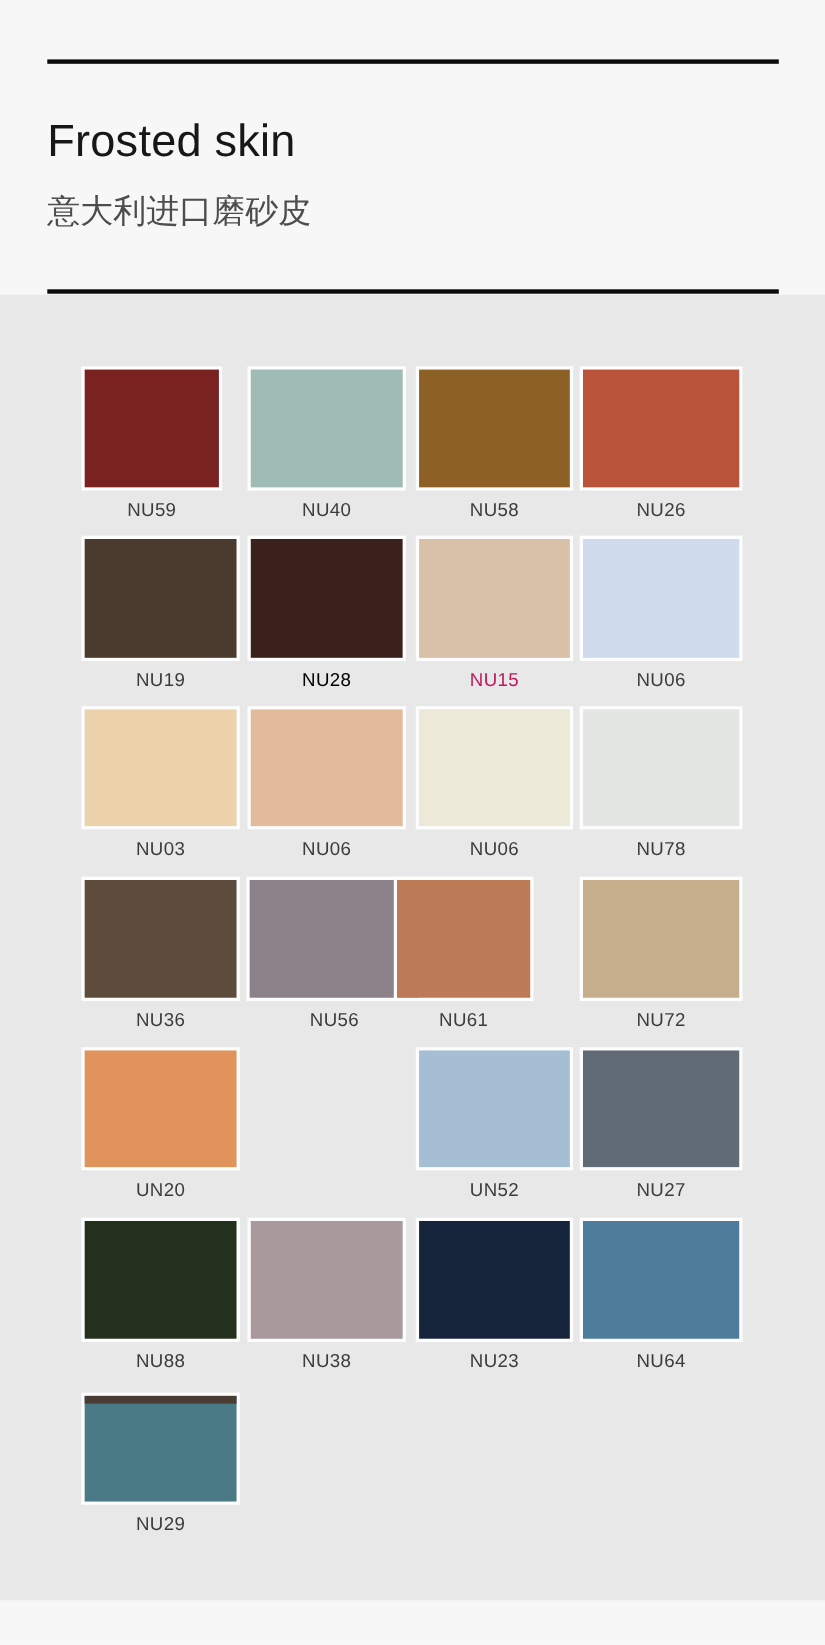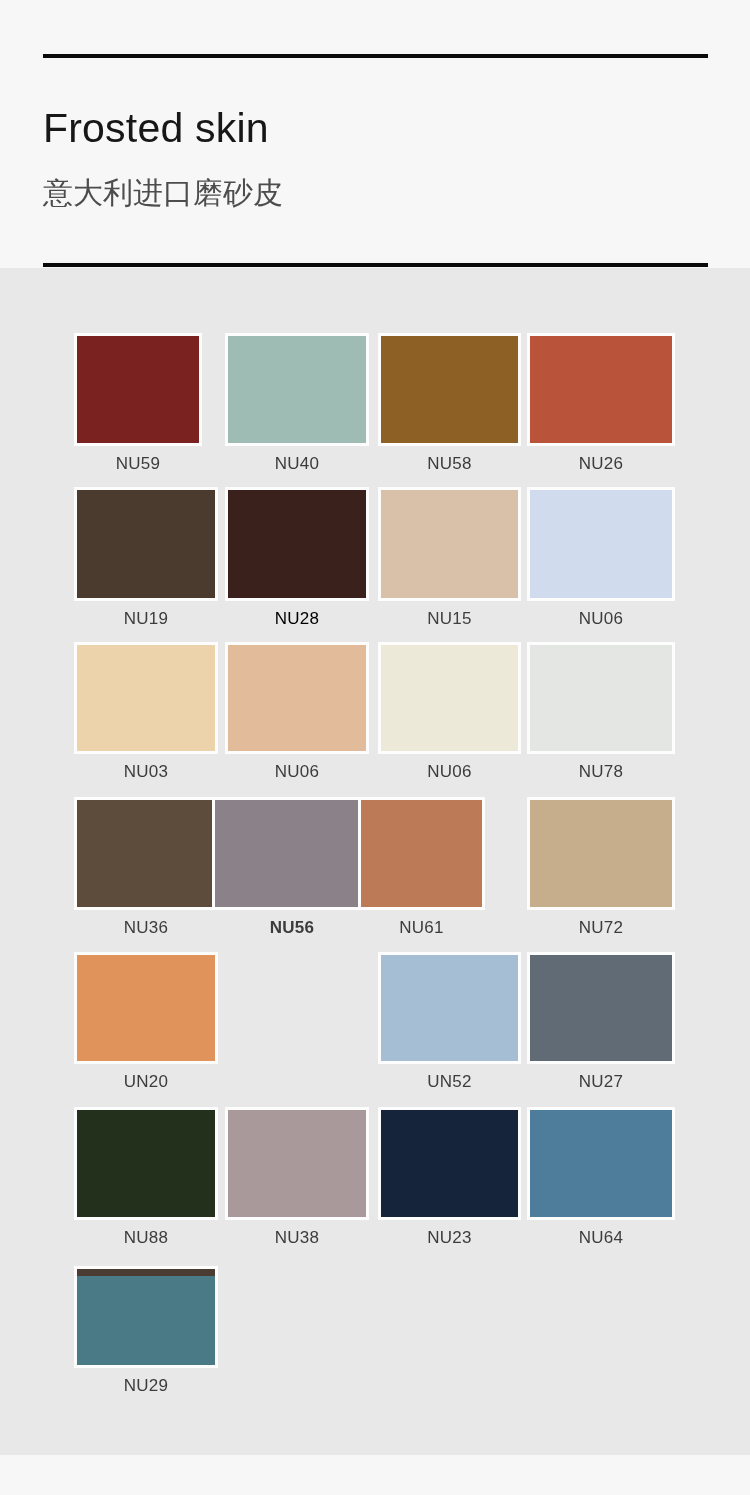--- a/index.html
+++ b/index.html
@@ -175,21 +175,21 @@
           <div class="cell" style="left: 225px; width: 144px;">
             <div class="swatch" style="height: 114px; border-color: rgb(253, 253, 253);">
               <div class="swatch-fill" style="background: rgb(59, 33, 28);"></div>
             </div>
             <div class="label" style="color: #000000;">NU28</div>
           </div>
           <div class="cell" style="left: 378px; width: 143px;">
             <div class="swatch" style="height: 114px; border-color: rgb(253, 253, 253);">
               <div class="swatch-fill" style="background: rgb(216, 192, 169);"></div>
             </div>
-            <div class="label" style="color: #404040; text-align: center;">NU15</div>
+            <div class="label" style="color: #be185d; text-align: center;">NU15</div>
           </div>
           <div class="cell" style="left: 527px; width: 148px;">
             <div class="swatch" style="height: 114px; border-color: rgb(253, 253, 253);">
               <div class="swatch-fill" style="background: rgb(208, 220, 237);"></div>
             </div>
             <div class="label" style="color: rgb(60, 60, 60);">NU06</div>
           </div>
         </div>
         <div class="row" style="position: absolute; left: 0px; top: 374px; height: 146px;">
           <div class="cell" style="left: 74px; width: 144px;">
@@ -217,21 +217,21 @@
             <div class="label" style="color: rgb(60, 60, 60);">NU78</div>
           </div>
         </div>
         <div class="row" style="position: absolute; left: 0px; top: 529px; height: 147px;">
           <div class="cell" style="left: 74px; width: 144px;">
             <div class="swatch" style="height: 113px; border-color: rgb(253, 253, 253);">
               <div class="swatch-fill" style="background: rgb(93, 75, 59);"></div>
             </div>
             <div class="label" style="color: rgb(60, 60, 60);">NU36</div>
           </div>
-          <div class="cell" style="left: 212px; width: 160px; font-weight: bold;">
+          <div class="cell" style="left: 224px; width: 160px;">
             <div class="swatch" style="height: 113px; border-color: rgb(253, 253, 253);">
               <div class="swatch-fill" style="background: rgb(139, 129, 137);"></div>
             </div>
             <div class="label" style="color: rgb(60, 60, 60);">NU56</div>
           </div>
           <div class="cell" style="left: 358px; width: 127px;">
             <div class="swatch" style="height: 113px; border-color: rgb(253, 253, 253);">
               <div class="swatch-fill" style="background: rgb(188, 122, 86);"></div>
             </div>
             <div class="label" style="color: rgb(60, 60, 60);">NU61</div>

